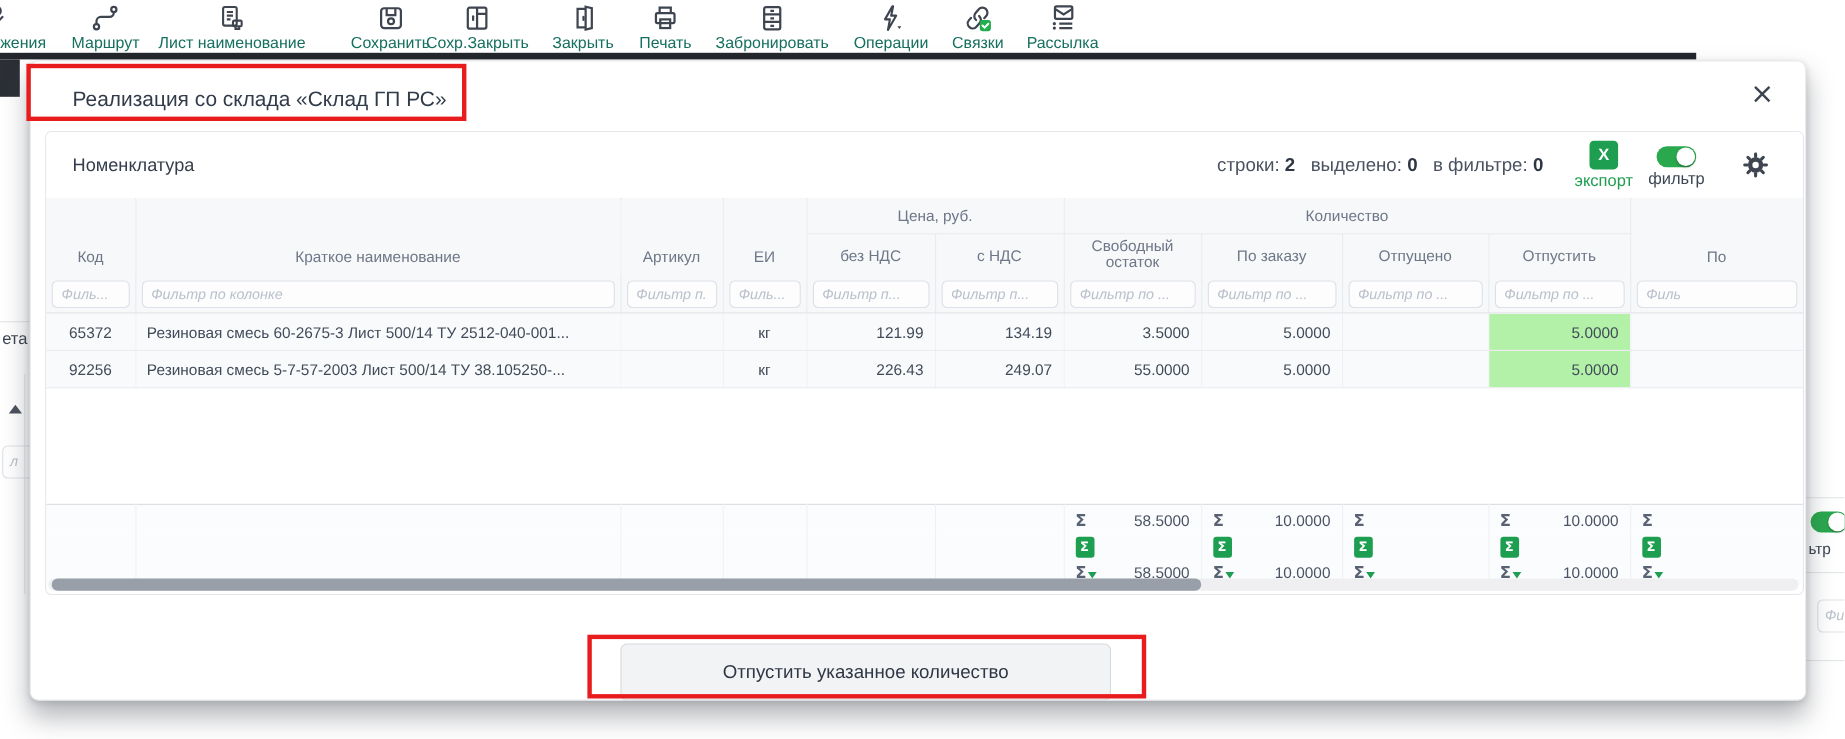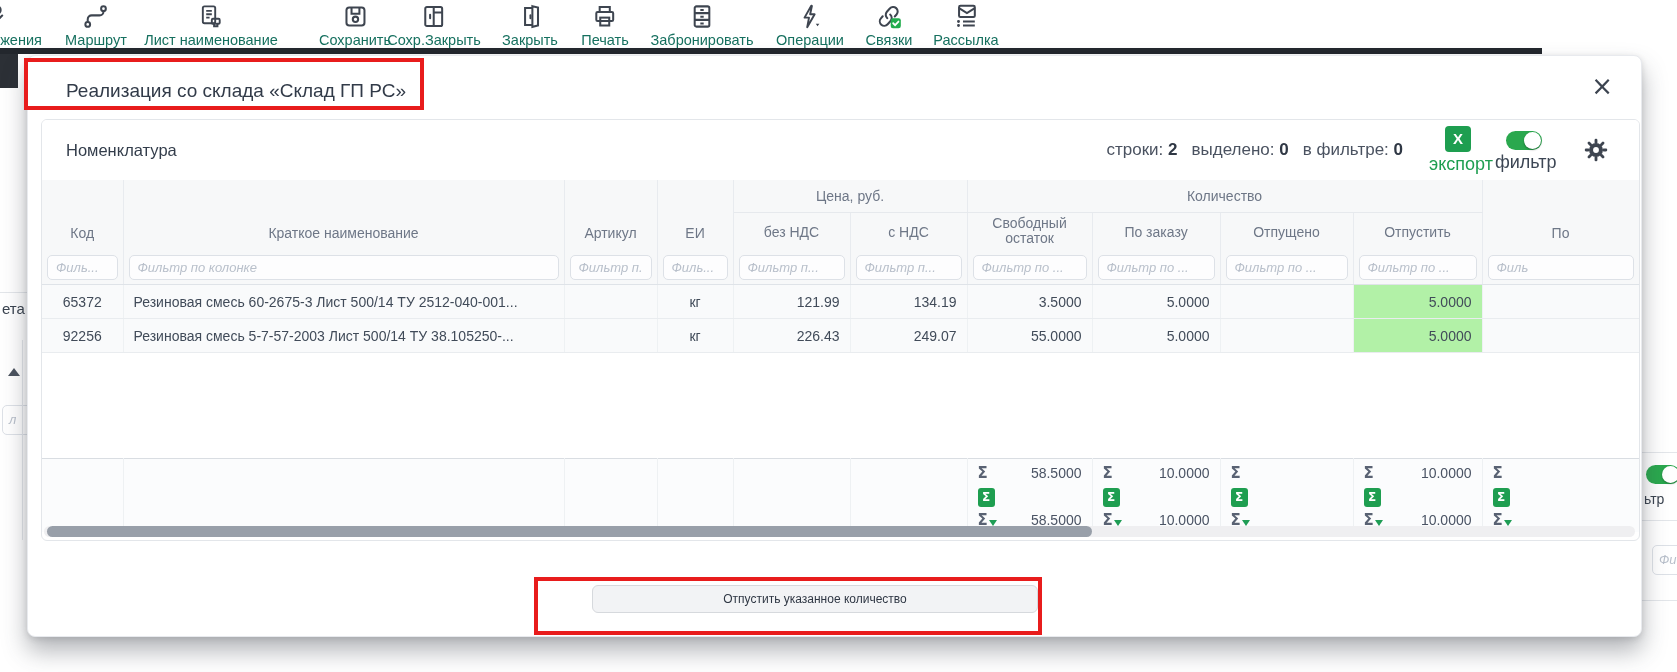--- a/index.html
+++ b/index.html
@@ -36,21 +36,21 @@
   .panel-header{position:absolute;left:0;top:0;right:0;height:60px;border-bottom:1px solid #e7eaee;
                 display:flex;align-items:center;background:#fff;}
   .panel-title{font-size:16.5px;color:#333d4b;padding-left:24px;flex:0 0 auto;}
   .ph-spacer{flex:1 1 auto;}
   .stats{font-size:17px;color:#4a5260;margin-right:26px;white-space:nowrap;}
   .stats b{color:#2f3744;}
   .stats .st{margin-left:14px;}
   .tool-stack{width:58px;text-align:center;margin-right:8px;}
   .xls{width:26px;height:26px;margin:0 auto;border-radius:4px;background:#1e9e50;color:#fff;
        font-weight:bold;font-size:15px;line-height:26px;text-align:center;cursor:pointer;}
-  .tool-label{display:block;font-size:18px;margin-top:2px;}
+  .tool-label{display:block;font-size:15px;margin-top:2px;}
   .lbl-green{color:#1e9e50;}
   .lbl-dark{color:#3c4654;}
   .toggle{position:relative;width:36px;height:19px;margin:4px auto 0;border-radius:10px;background:#2aa84e;cursor:pointer;}
   .toggle .knob{position:absolute;right:1px;top:1px;width:17px;height:17px;border-radius:50%;background:#fff;box-shadow:0 1px 2px rgba(0,0,0,.35);}
   .gear{width:26px;height:26px;margin:0 30px 0 22px;cursor:pointer;}
   
   .tablewrap{position:absolute;left:0;top:60px;right:0;bottom:0;}
   table.grid{border-collapse:collapse;table-layout:fixed;width:1597px;font-size:14px;}
   .grid th{font-weight:normal;color:#6e7787;background:#f7f8f9;border-right:1px solid #e8ebef;
            overflow:hidden;white-space:nowrap;padding:0 4px;}
@@ -79,23 +79,23 @@
   .sig{color:#596273;font-weight:bold;font-family:"DejaVu Sans",sans-serif;font-size:15px;}
   .sumval{text-align:right;}
   .sbadge{display:inline-block;width:17px;height:19px;border-radius:3px;background:#1e9e50;color:#fff;
           font-weight:bold;font-size:12px;line-height:19px;text-align:center;cursor:pointer;font-family:"DejaVu Sans",sans-serif;}
   .fun{display:inline-block;width:0;height:0;border-left:4px solid transparent;border-right:4px solid transparent;
        border-top:6px solid #1f9d55;margin-left:1px;vertical-align:-1px;}
   
   .hscroll{position:absolute;left:2px;bottom:3px;width:1591px;height:11px;border-radius:6px;background:#efeff1;}
   .hscroll .thumb{position:absolute;left:3px;top:0;width:1045px;height:11px;border-radius:6px;background:#989fa9;cursor:grab;}
   
-  .release-btn{position:absolute;left:536px;top:529px;width:446px;height:28px;background:#f2f3f5;
+  .release-btn{position:absolute;left:536px;top:529px;width:446px;height:52px;background:#f2f3f5;
                border:1px solid #d6d9dd;border-radius:6px;font-family:"Liberation Sans",sans-serif;
-               font-size:12px;color:#2f3744;cursor:pointer;margin-left:28px;}
+               font-size:17px;color:#2f3744;cursor:pointer;}
 </style>
 </head>
 <body>
 
 <div class="screen">
 
   <div class="toolbar" id="toolbar">
       <div class="tb-item" style="left: 21px;">
         <span class="tb-icon" style="margin-left:-22px;">
           <svg viewBox="0 0 24 24">

